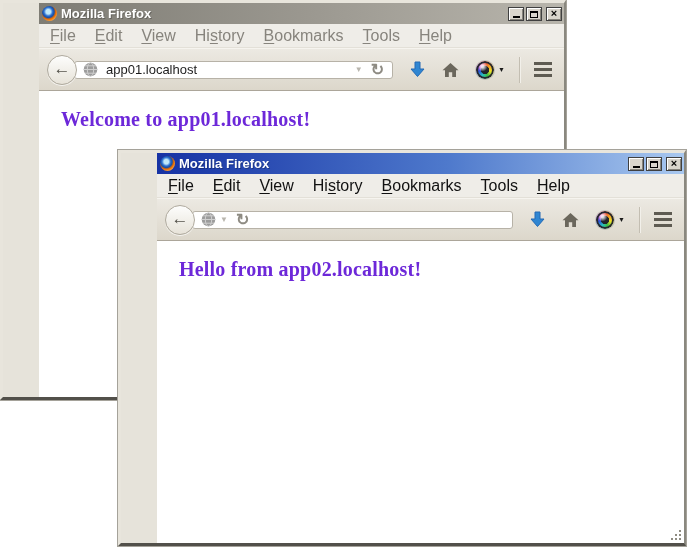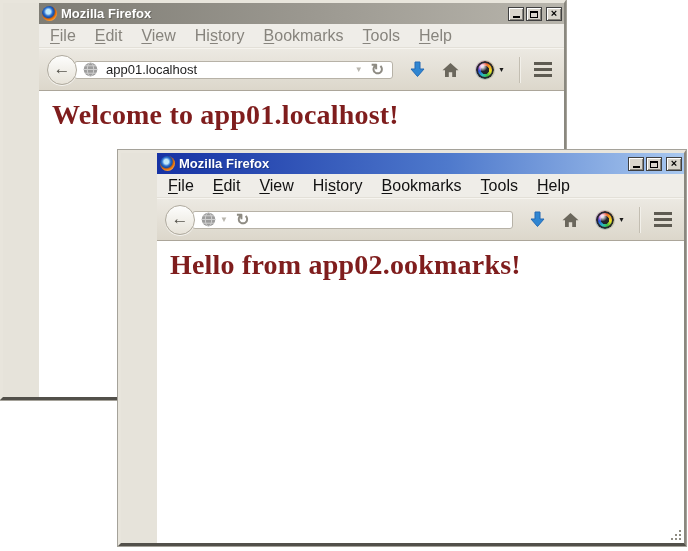--- a/index.html
+++ b/index.html
@@ -62,22 +62,22 @@
                  radial-gradient(circle,#23242B 0 33%,rgba(35,36,43,0) 34%),
                  conic-gradient(#E8412C,#F5A623,#EFE32A,#3DBE3D,#27C0C0,#2A55D8,#C02AC0,#E8412C);
       box-shadow:inset 0 0 0 2px #26272E,0 0 0 1px rgba(0,0,0,.15);}
   .addon-drop{font-size:7px;color:#1a1a1a;margin-left:4px;}
   .tb-sep{width:1px;height:26px;background:#C3BEB2;box-shadow:1px 0 0 #F2F0EA;margin-left:14px;}
   .hamburger{width:18px;height:15px;margin-left:14px;
       background:repeating-linear-gradient(#5E5B52 0 3px,rgba(0,0,0,0) 3px 6px);}
 
   
   .content{flex:1;background:#fff;position:relative;overflow:hidden;padding:8px 0 0 13px;}
-  .content h1{margin:0;font-family:"Liberation Serif",serif;font-weight:bold;
-              font-size:28px;color:#7f1d1d;letter-spacing:.2px;}
+  .content h1{margin:9px;font-family:"Liberation Serif",serif;font-weight:bold;
+              font-size:20px;color:#6d28d9;letter-spacing:.2px;}
   .grip{position:absolute;right:3px;bottom:3px;width:2px;height:2px;background:#8F8C82;
         box-shadow:-4px 0 #8F8C82,-8px 0 #8F8C82,0 -4px #8F8C82,-4px -4px #8F8C82,0 -8px #8F8C82;}
 </style>
 </head>
 <body>
 
 <div class="window win-back inactive-win">
   <div class="titlebar inactive">
     <span class="ff-icon"></span>
     <span class="title-text">Mozilla Firefox</span>
@@ -195,16 +195,16 @@
         </svg>
     </span>
     <span class="tb-icon addon-wrap">
       <span class="addon-circle"></span>
       <span class="addon-drop">▼</span>
     </span>
     <span class="tb-sep"></span>
     <span class="tb-icon hamburger" style="margin-left:14px;"></span>
   </div>
   <div class="content">
-    <h1>Hello from app02.ookmarks!</h1>
+    <h1>Hello from app02.localhost!</h1>
     <span class="grip"></span>
   </div>
 </div>
 
 </body></html>

